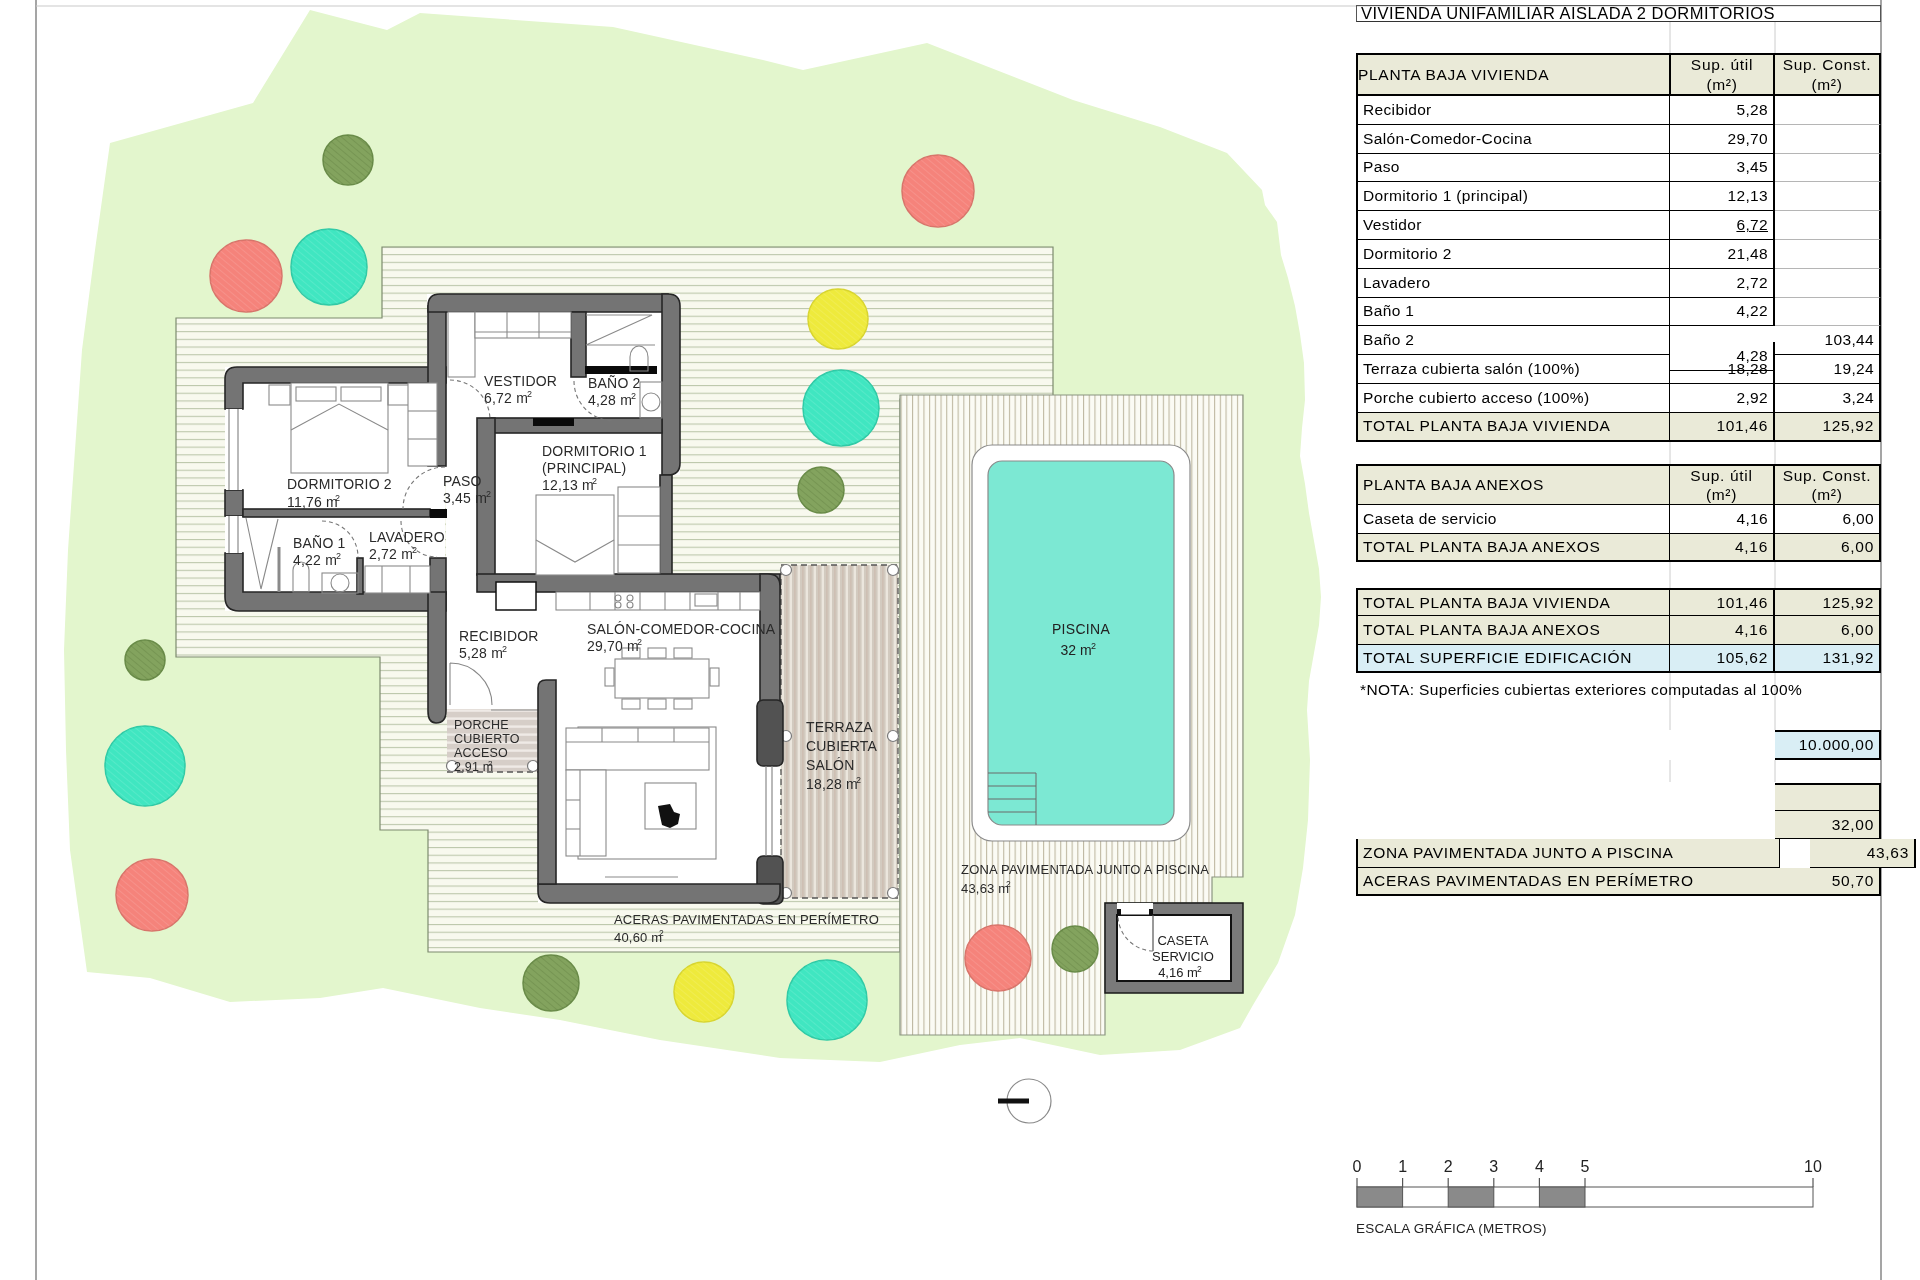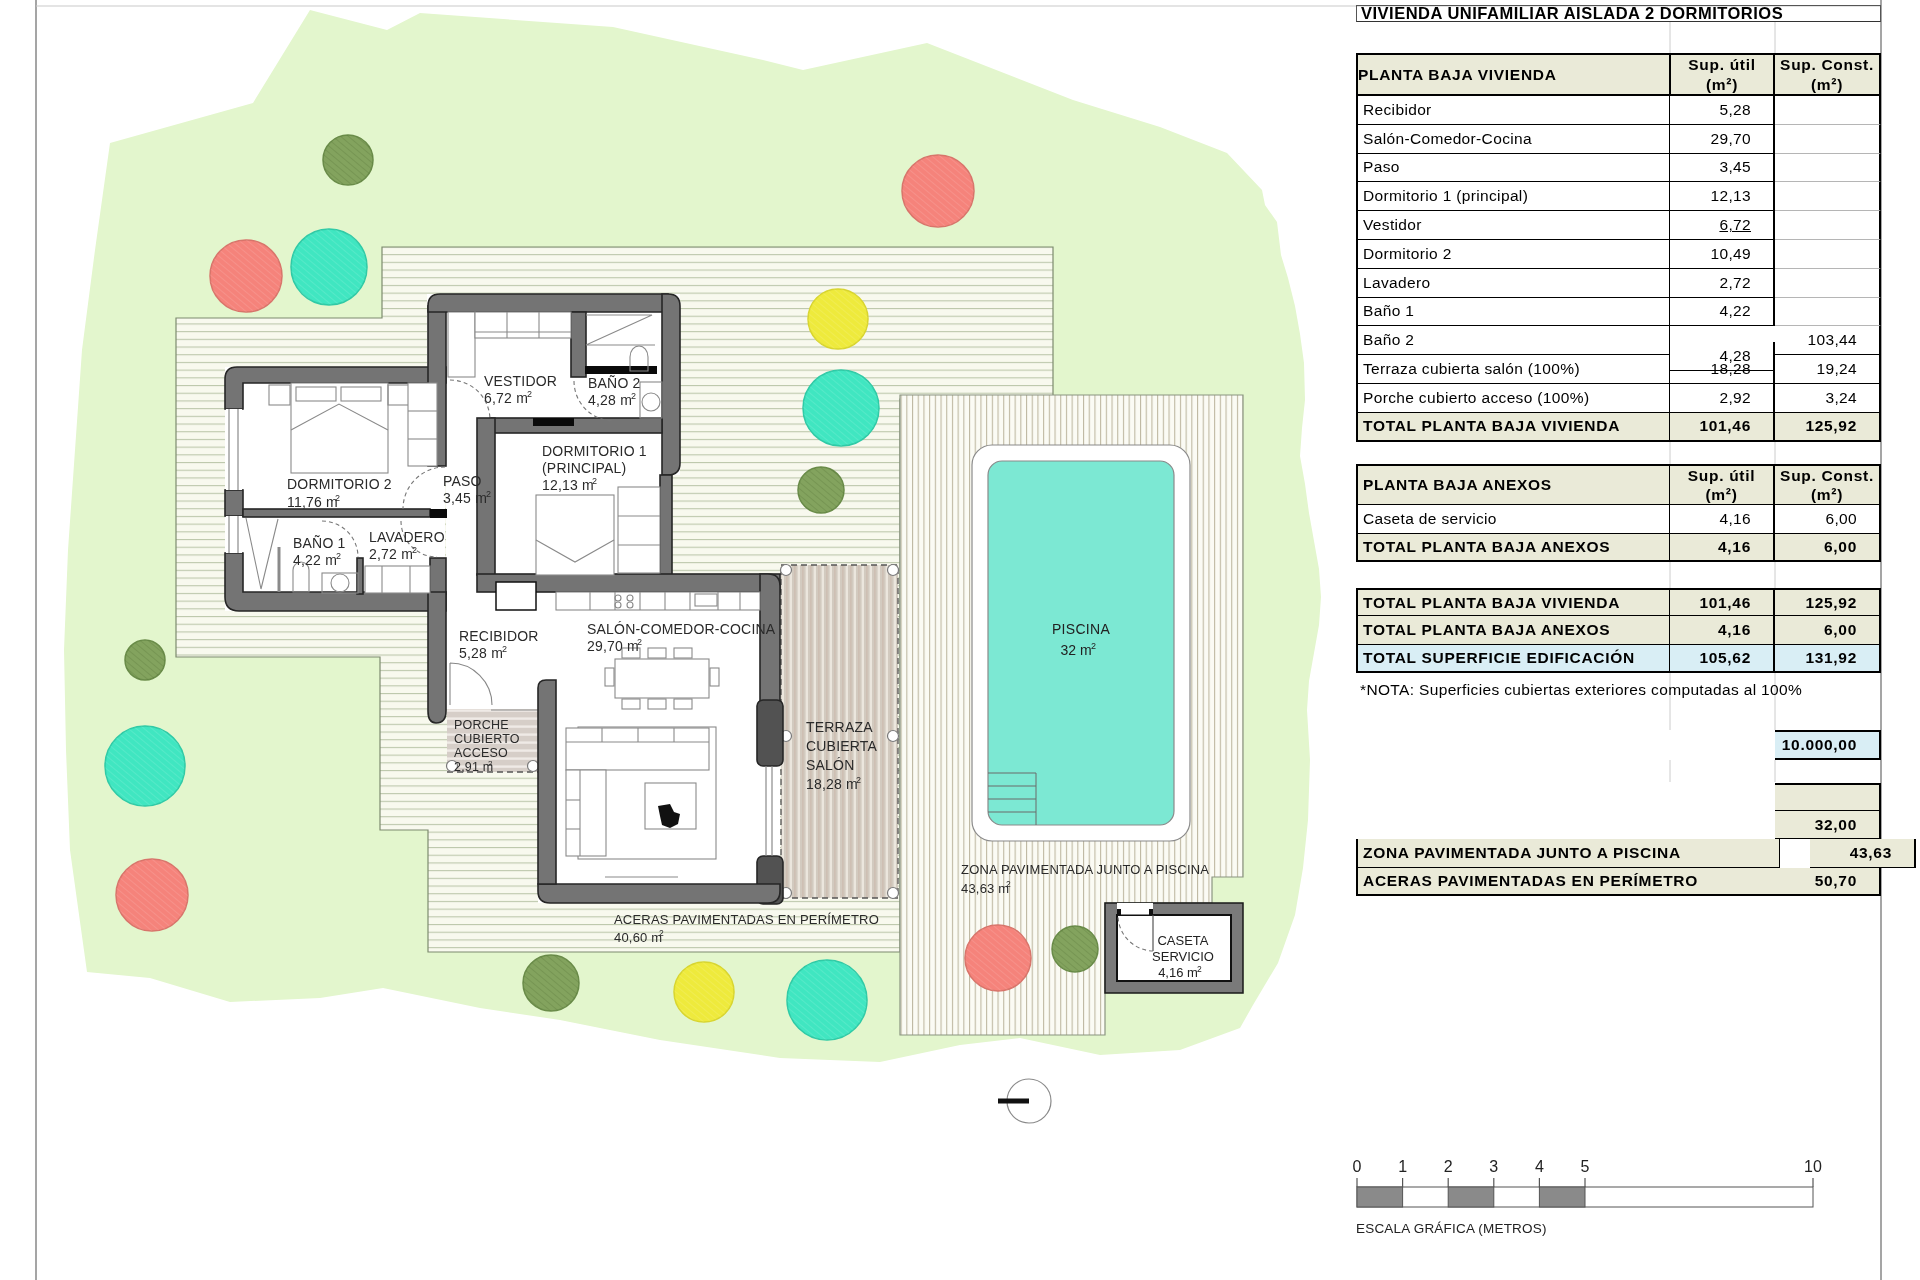--- a/index.html
+++ b/index.html
@@ -2,23 +2,23 @@
 <html><head>
 <meta charset="utf-8">
 <style>
 html,body{margin:0;padding:0;background:#ffffff;width:1920px;height:1280px;overflow:hidden;}
 *{box-sizing:border-box;}
 body{font-family:"Liberation Sans",sans-serif;}
 #page{position:relative;width:1920px;height:1280px;background:#fff;}
 svg{position:absolute;left:0;top:0;}
 .cell{position:absolute;display:flex;align-items:center;font-size:15.5px;letter-spacing:0.35px;}
 .lbl{justify-content:flex-start;padding-left:5px;}
-.num{justify-content:flex-end;padding-right:22px;}
+.num{justify-content:flex-end;padding-right:5px;}
 .ctr{justify-content:center;text-align:center;}
-.b{font-weight:bold;letter-spacing:0.7px;}
+.b{font-weight:normal;letter-spacing:0.7px;}
 .beige{background:#eaead8;}
 .blue{background:#d9eef5;}
 </style>
 </head>
 <body>
 <div id="page">
 <svg id="plan" width="1920" height="1280" viewBox="0 0 1920 1280">
 <defs>
 <pattern id="hstripe" width="8" height="7.7" patternUnits="userSpaceOnUse">
   <rect width="8" height="7.7" fill="#f8f9ee"></rect>
@@ -411,21 +411,21 @@
 <div class="cell lbl" style="left:1356px;top:153.6px;width:314px;height:28.8px;border-left:2px solid #000;border-top:0;border-right:1px solid #000;border-bottom:1px solid #000;">Paso</div>
 <div class="cell num" style="left:1670px;top:153.6px;width:105px;height:28.8px;border-left:0;border-top:0;border-right:2px solid #000;border-bottom:1px solid #000;">3,45</div>
 <div class="cell num" style="left:1775px;top:153.6px;width:106px;height:28.8px;border-left:0;border-top:0;border-right:2px solid #000;border-bottom:1px solid #b5b5b5;"></div>
 <div class="cell lbl" style="left:1356px;top:182.4px;width:314px;height:28.8px;border-left:2px solid #000;border-top:0;border-right:1px solid #000;border-bottom:1px solid #000;">Dormitorio 1 (principal)</div>
 <div class="cell num" style="left:1670px;top:182.4px;width:105px;height:28.8px;border-left:0;border-top:0;border-right:2px solid #000;border-bottom:1px solid #000;">12,13</div>
 <div class="cell num" style="left:1775px;top:182.4px;width:106px;height:28.8px;border-left:0;border-top:0;border-right:2px solid #000;border-bottom:1px solid #b5b5b5;"></div>
 <div class="cell lbl" style="left:1356px;top:211.2px;width:314px;height:28.8px;border-left:2px solid #000;border-top:0;border-right:1px solid #000;border-bottom:1px solid #000;">Vestidor</div>
 <div class="cell num" style="left:1670px;top:211.2px;width:105px;height:28.8px;border-left:0;border-top:0;border-right:2px solid #000;border-bottom:1px solid #000;text-decoration:underline;">6,72</div>
 <div class="cell num" style="left:1775px;top:211.2px;width:106px;height:28.8px;border-left:0;border-top:0;border-right:2px solid #000;border-bottom:1px solid #b5b5b5;"></div>
 <div class="cell lbl" style="left:1356px;top:240.0px;width:314px;height:28.8px;border-left:2px solid #000;border-top:0;border-right:1px solid #000;border-bottom:1px solid #000;">Dormitorio 2</div>
-<div class="cell num" style="left:1670px;top:240.0px;width:105px;height:28.8px;border-left:0;border-top:0;border-right:2px solid #000;border-bottom:1px solid #000;">10,49</div>
+<div class="cell num" style="left:1670px;top:240.0px;width:105px;height:28.8px;border-left:0;border-top:0;border-right:2px solid #000;border-bottom:1px solid #000;">21,48</div>
 <div class="cell num" style="left:1775px;top:240.0px;width:106px;height:28.8px;border-left:0;border-top:0;border-right:2px solid #000;border-bottom:1px solid #b5b5b5;"></div>
 <div class="cell lbl" style="left:1356px;top:268.8px;width:314px;height:28.8px;border-left:2px solid #000;border-top:0;border-right:1px solid #000;border-bottom:1px solid #000;">Lavadero</div>
 <div class="cell num" style="left:1670px;top:268.8px;width:105px;height:28.8px;border-left:0;border-top:0;border-right:2px solid #000;border-bottom:1px solid #000;">2,72</div>
 <div class="cell num" style="left:1775px;top:268.8px;width:106px;height:28.8px;border-left:0;border-top:0;border-right:2px solid #000;border-bottom:1px solid #b5b5b5;"></div>
 <div class="cell lbl" style="left:1356px;top:297.6px;width:314px;height:28.8px;border-left:2px solid #000;border-top:0;border-right:1px solid #000;border-bottom:1px solid #000;">Baño 1</div>
 <div class="cell num" style="left:1670px;top:297.6px;width:105px;height:28.8px;border-left:0;border-top:0;border-right:2px solid #000;border-bottom:1px solid #000;">4,22</div>
 <div class="cell num" style="left:1775px;top:297.6px;width:106px;height:28.8px;border-left:0;border-top:0;border-right:2px solid #000;border-bottom:1px solid #b5b5b5;"></div>
 <div class="cell lbl" style="left:1356px;top:326.4px;width:314px;height:28.8px;border-left:2px solid #000;border-top:0;border-right:1px solid #000;border-bottom:1px solid #000;">Baño 2</div>
 <div class="cell num" style="left:1670px;top:326.4px;width:105px;height:28.8px;border-left:0;border-top:0;border-right:2px solid #000;border-bottom:1px solid #000;margin-top:16px;">4,28</div>
 <div class="cell num" style="left:1775px;top:326.4px;width:106px;height:28.8px;border-left:0;border-top:0;border-right:2px solid #000;border-bottom:1px solid #000;">103,44</div>

